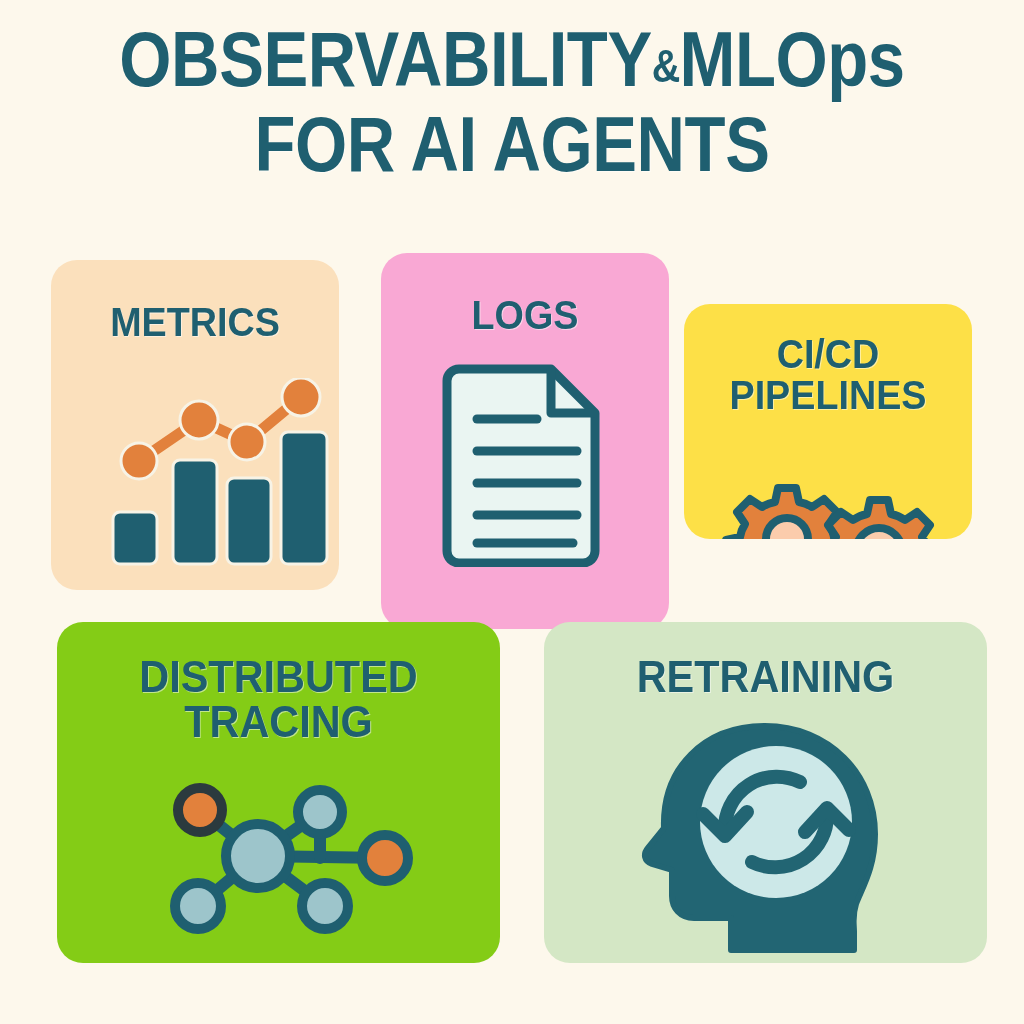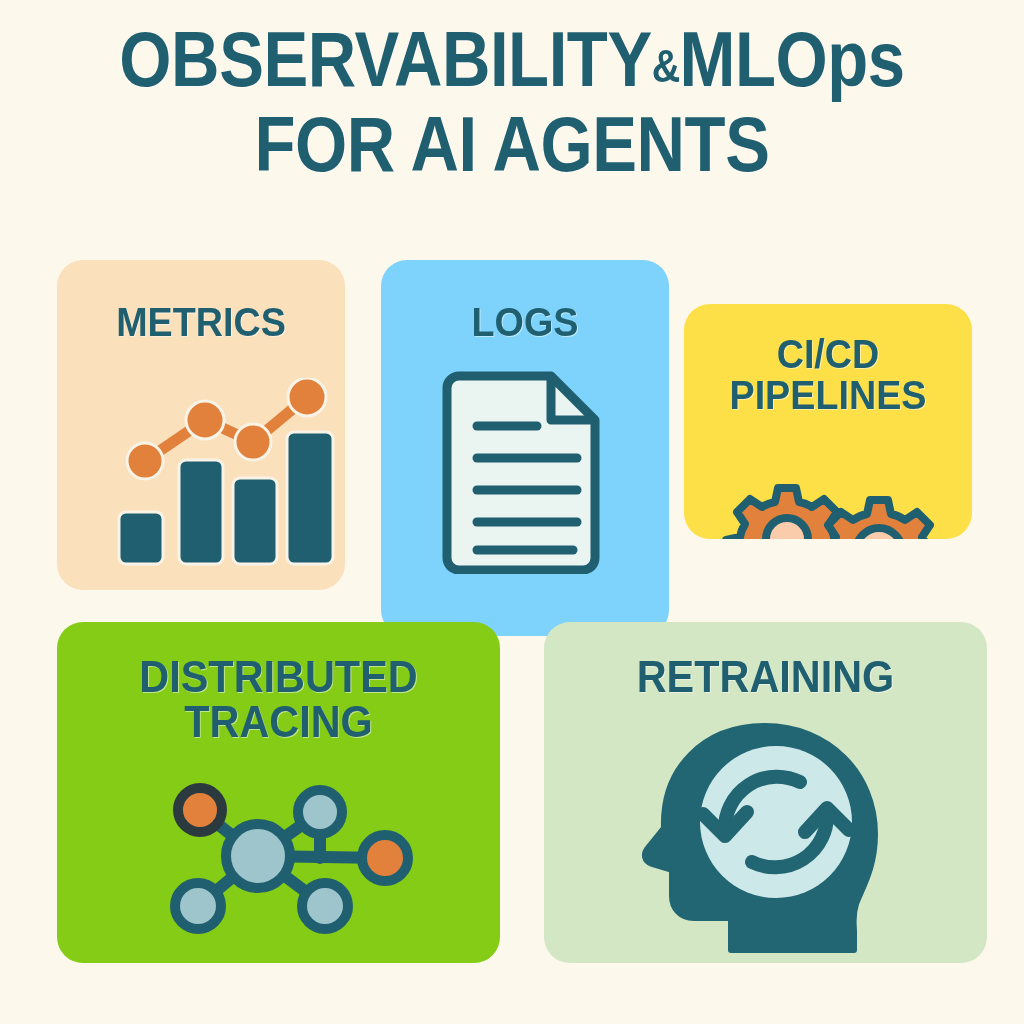--- a/index.html
+++ b/index.html
@@ -56,22 +56,22 @@
     text-align: center;
     color: #1F5F70;
     font-family: "Liberation Sans Narrow", "Liberation Sans", sans-serif;
     font-weight: bold;
     line-height: 1.0;
     letter-spacing: 0px;
     text-shadow: 1px 1px 0 rgba(255,255,255,0.5);
     white-space: pre-line;
   }
 
-  #card-metrics   { left: 57px;  top: 260px; width: 288px; height: 330px; background: #FBE0BC; }
-  #card-logs      { left: 381px; top: 260px; width: 288px; height: 376px; background: #7dd3fc; }
+  #card-metrics   { left: 51px;  top: 260px; width: 288px; height: 330px; background: #FBE0BC; }
+  #card-logs      { left: 381px; top: 253px; width: 288px; height: 376px; background: #f9a8d4; }
   #card-cicd      { left: 684px; top: 260px; width: 288px; height: 235px; background: #fde047; margin-top: 44px; }
   #card-tracing   { left: 57px;  top: 622px; width: 443px; height: 341px; background: #84cc16; }
   #card-retrain   { left: 544px; top: 622px; width: 443px; height: 341px; background: #D4E7C5; }
 
   #card-metrics .card-title,
   #card-logs .card-title,
   #card-cicd .card-title { top: 42px; font-size: 41px; transform: scaleX(0.92); }
   #card-cicd .card-title { top: 30px; }
 
   #card-tracing .card-title,

